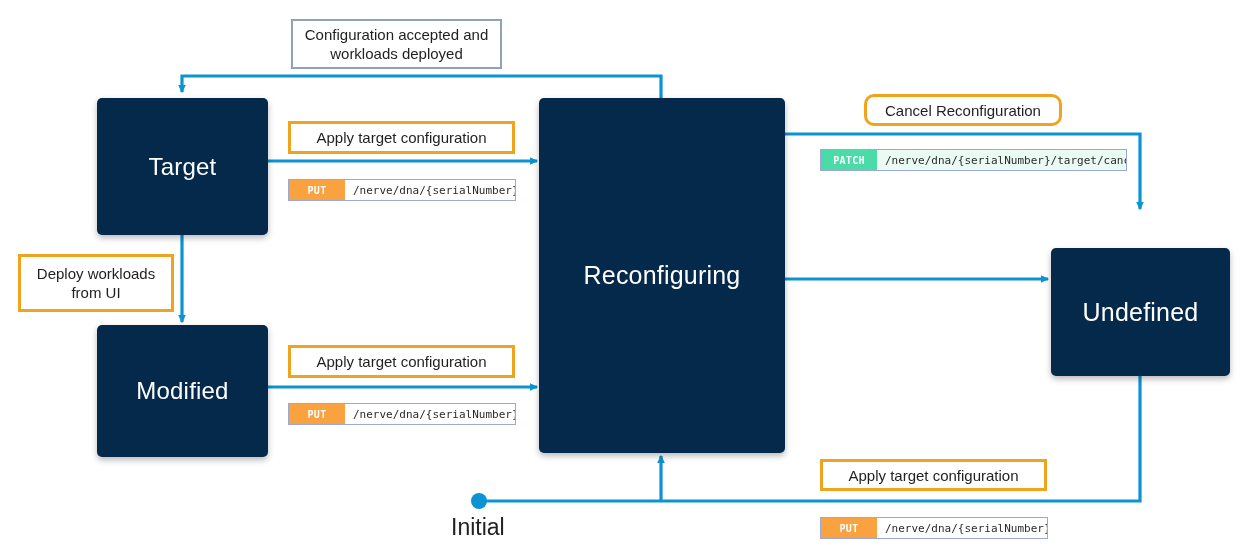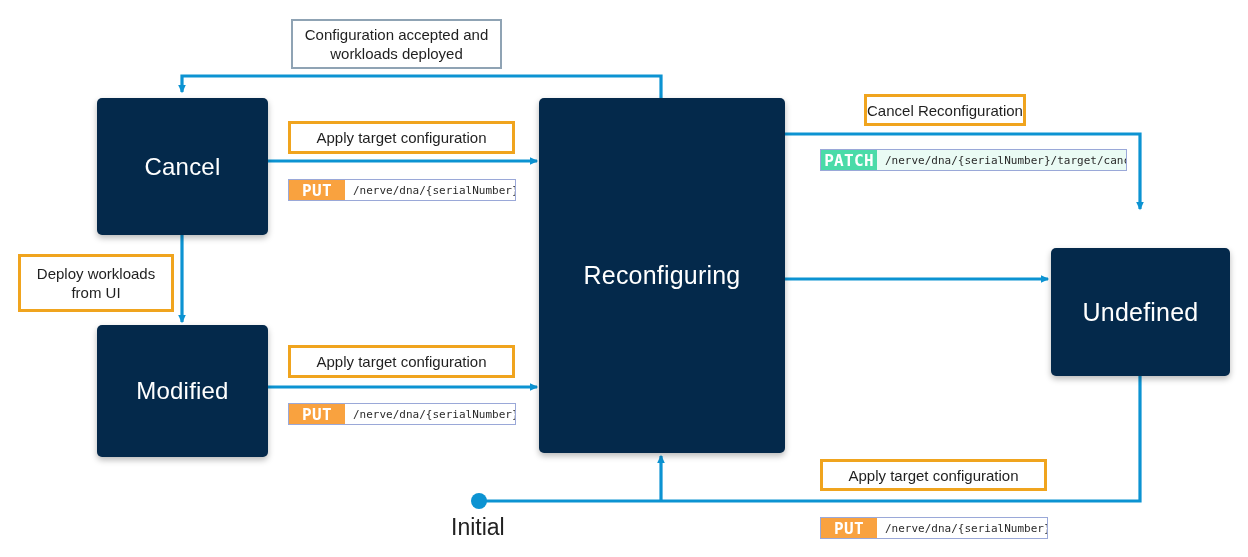--- a/index.html
+++ b/index.html
@@ -49,21 +49,21 @@
     border:1px solid #9aa8d8;
     box-sizing:border-box;
     z-index:4;
     height:22px;
     overflow:hidden;
   }
   .api .verb{
     display:flex;align-items:center;justify-content:center;
     color:#ffffff;
     font-family:"DejaVu Sans Mono", monospace;
-    font-size:16px;
+    font-size:10px;
     font-weight:bold;
     letter-spacing:.3px;
     width:56px;
     flex:0 0 56px;
   }
   .api .path{
     display:flex;align-items:center;
     padding:0 8px;
     font-family:"DejaVu Sans Mono", monospace;
     font-size:11px;
@@ -117,21 +117,21 @@
       <path d="M785,279 L1048,279" marker-end="url(#ah)"></path>
 
       <path d="M1140,340 L1140,501 L479,501"></path>
 
       <path d="M661,501 L661,456" marker-end="url(#ah)"></path>
 
     </g>
   </svg>
 
   <div class="state small" style="left:97px;top:98px;width:171px;height:137px;">
-    <span>Cancel</span>
+    <span>Target</span>
   </div>
 
   <div class="state small" style="left:97px;top:325px;width:171px;height:132px;">
     <span>Modified</span>
   </div>
 
   <div class="state" style="left:539px;top:98px;width:246px;height:355px;">
     <span>Reconfiguring</span>
   </div>
 
@@ -151,21 +151,21 @@
   </div>
 
   <div class="lbl orange" style="left:288px;top:345px;width:227px;height:33px;">
     <span>Apply target configuration</span>
   </div>
 
   <div class="lbl orange" style="left:18px;top:254px;width:156px;height:58px;">
     <span>Deploy workloads from UI</span>
   </div>
 
-  <div class="lbl orange" style="left:864px;top:94px;width:162px;height:32px;">
+  <div class="lbl orange" style="left:864px;top:94px;width:198px;height:32px;border-radius:10px;">
     <span>Cancel Reconfiguration</span>
   </div>
 
 
   <div class="lbl orange" style="left:820px;top:459px;width:227px;height:32px;">
     <span>Apply target configuration</span>
   </div>
 
   <div class="api put" style="left:288px;top:179px;width:228px;">
     <span class="verb">PUT</span>

